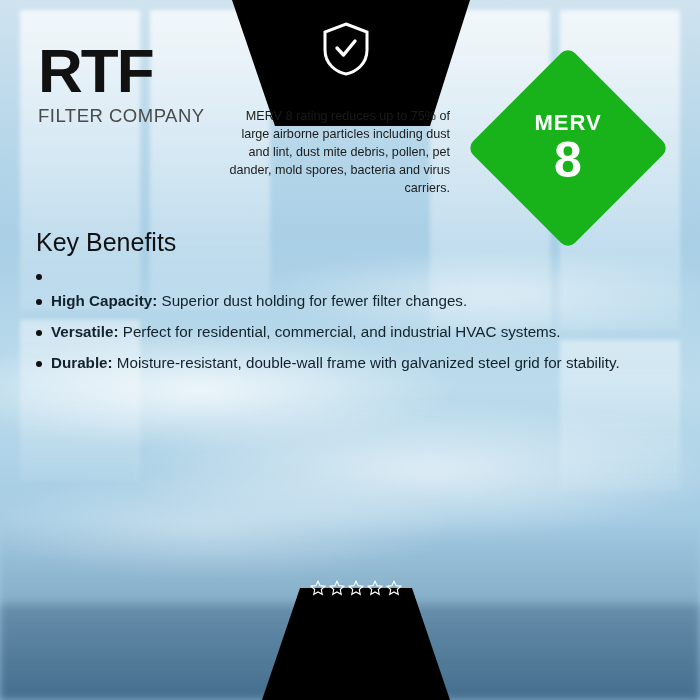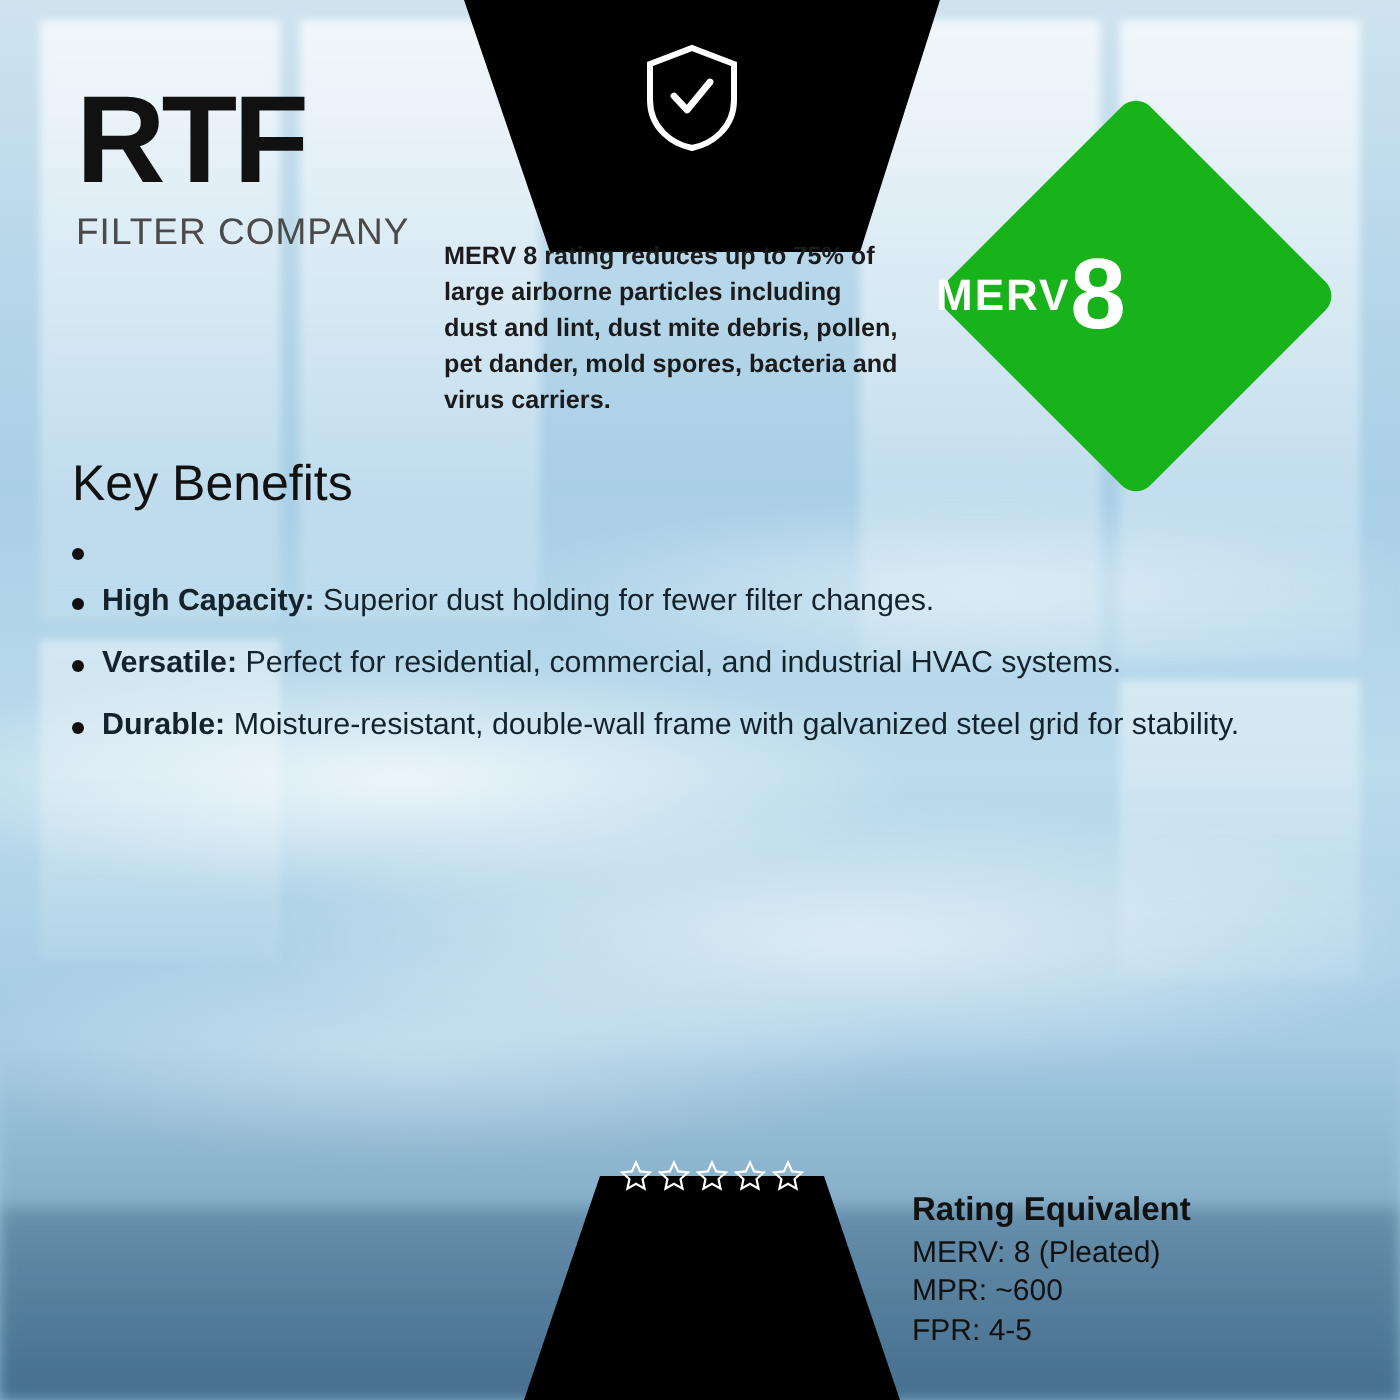--- a/index.html
+++ b/index.html
@@ -76,41 +76,40 @@
   }
 
   
   .shield {
     position: absolute; left: 322px; top: 22px; width: 48px; height: 54px;
   }
 
   
   .blurb {
     position: absolute; left: 222px; top: 108px; width: 228px;
-    text-align: left;
+    text-align: right;
     font-size: 12.6px;
     line-height: 1.42;
     color: #1b1b1b;
-    font-weight: bold;
-    margin-top: 12px;
+    font-weight: normal;
   }
 
   
   .diamond-wrap {
     position: absolute; left: 468px; top: 48px; width: 200px; height: 200px;
   }
   .diamond {
     position: absolute; left: 28px; top: 28px; width: 144px; height: 144px;
     background: #18b31b;
     transform: rotate(45deg);
     border-radius: 10px;
   }
   .diamond-text {
     position: absolute; left: 0; top: 0; width: 200px; height: 200px;
-    display: flex; flex-direction: row; align-items: center; 
+    display: flex; flex-direction: column; align-items: center; justify-content: center;
     color: #fff;
   }
   .diamond-label { font-size: 22px; font-weight: bold; letter-spacing: 1px; }
   .diamond-value { font-size: 50px; font-weight: bold; line-height: 1.05; margin-top: -2px; }
 
   
   .kb-title {
     position: absolute; left: 36px; top: 228px;
     font-size: 25px; font-weight: normal; color: #111;
   }
@@ -221,20 +220,14 @@
         <path d="M10 1.5l2.6 5.6 6 .7-4.5 4.1 1.2 6-5.3-3-5.3 3 1.2-6L1.4 7.8l6-.7z" fill="none" stroke="#fff" stroke-width="1.4"></path>
       </svg>
     <svg class="star" viewBox="0 0 20 20">
         <path d="M10 1.5l2.6 5.6 6 .7-4.5 4.1 1.2 6-5.3-3-5.3 3 1.2-6L1.4 7.8l6-.7z" fill="none" stroke="#fff" stroke-width="1.4"></path>
       </svg>
     <svg class="star" viewBox="0 0 20 20">
         <path d="M10 1.5l2.6 5.6 6 .7-4.5 4.1 1.2 6-5.3-3-5.3 3 1.2-6L1.4 7.8l6-.7z" fill="none" stroke="#fff" stroke-width="1.4"></path>
       </svg>
   </div>
 
-  <div class="rating">
-    <div class="rating-title">Rating Equivalent</div>
-    <div class="rating-line">MERV: 8 (Pleated)</div>
-    <div class="rating-line">MPR: ~600</div>
-    <div class="rating-line">FPR: 4-5</div>
-  </div>
 
 </div>
 
 </body></html>

